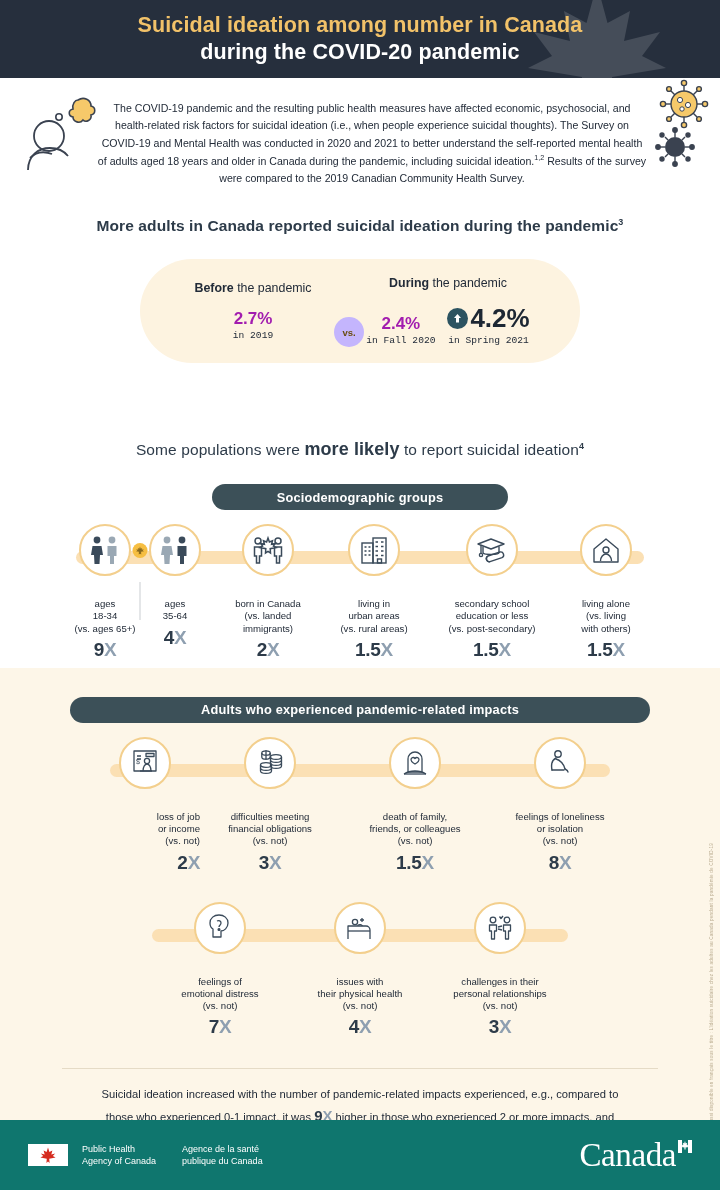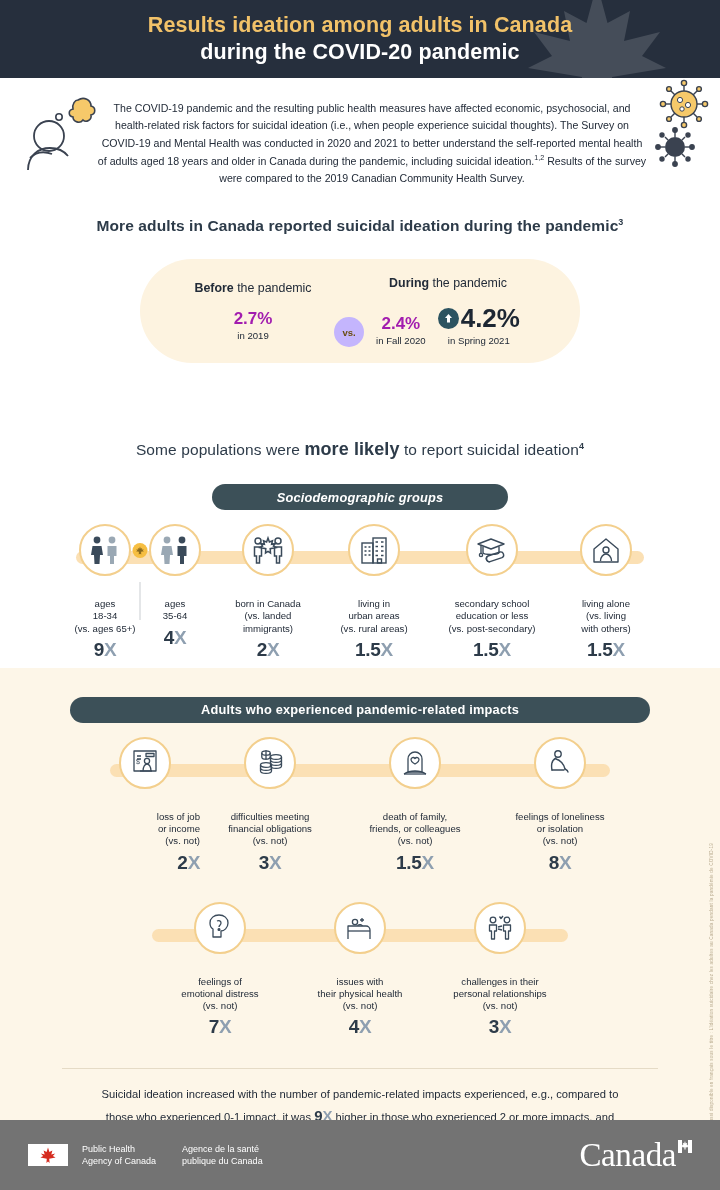--- a/index.html
+++ b/index.html
@@ -125,21 +125,21 @@
   .pill-col.during { width: 214px; }
   .pill-label {
     font-size: 12.4px;
     color: #222b38;
     margin-bottom: 14px;
   }
   .pill-label b { font-weight: bold; }
   .pill-values { display: flex; align-items: flex-end; justify-content: center; gap: 12px; }
   .stat { text-align: center; line-height: 1.15; }
   .stat .big { font-size: 17px; font-weight: bold; color: #a21caf; }
-  .stat .sub { font-size: 9.6px; color: #222b38; margin-top: 1px; }
+  .stat .sub { font-size: 9.6px; color: #222b38; margin-top: 1px; font-family: Liberation Mono, monospace; }
   .stat.hilite .big { font-size: 26px; color: #1d2733; }
   .stat.hilite .row { display: flex; align-items: center; gap: 2px; }
   .arrow-badge {
     width: 21px; height: 21px; border-radius: 50%;
     background: #2c5360;
     display: inline-flex; align-items: center; justify-content: center;
     flex: none;
   }
   .arrow-badge svg { display: block; }
   .vs-badge {
@@ -274,21 +274,21 @@
     transform: rotate(180deg);
     font-size: 4.6px;
     color: #b9ab8f;
     letter-spacing: 0.2px;
     white-space: nowrap;
   }
 
   
   .footer {
     height: 70px;
-    background: #737373;
+    background: #0f766e;
     display: flex;
     align-items: center;
     justify-content: space-between;
     padding: 0 28px;
   }
   .foot-left { display: flex; align-items: center; gap: 14px; }
   .flag { display: block; }
   .foot-words { display: flex; gap: 26px; }
   .foot-words div {
     font-size: 9px;
@@ -313,21 +313,21 @@
 </head>
 <body>
 
 <div class="page">
 
   <div class="header">
     <svg class="leaf" viewBox="0 0 100 100">
       <path fill="#ffffff" d="M50 4 L57 30 L72 22 L68 42 L92 36 L80 52 L96 60 L60 66 L63 96 L50 86 L37 96 L40 66 L4 60 L20 52 L8 36 L32 42 L28 22 L43 30 Z"></path>
     </svg>
     <div class="header-titles">
-      <div class="title-line1">Results ideation among adults in Canada</div>
+      <div class="title-line1">Suicidal ideation among number in Canada</div>
       <div class="title-line2">during the COVID-20 pandemic</div>
     </div>
   </div>
 
   <div class="body-wrap">
     <div class="cream-bg"></div>
 
     <div class="content">
 
       <div class="intro">
@@ -432,21 +432,21 @@
               <div class="sub">in Spring 2021</div>
             </div>
           </div>
         </div>
       </div>
 
       <div class="headline" style="margin-top:76px;">
         <span class="reg">Some populations were </span><span class="strong">more likely</span><span class="reg"> to report suicidal ideation</span><sup>4</sup>
       </div>
 
-      <div class="banner" style="margin-top:24px;font-style:italic;">Sociodemographic groups</div>
+      <div class="banner" style="margin-top:24px;">Sociodemographic groups</div>
 
       <div class="icon-row">
         <div class="track" style="left:76px; right:76px;"></div>
         <div class="icons">
 
           <div class="age-pair" style="width:148px; justify-content:center;">
             <div class="icon-item" style="width:70px;">
               <div class="circ">
                 <svg width="34" height="30" viewBox="0 0 34 30">
                   <g fill="#3a4a5a">

